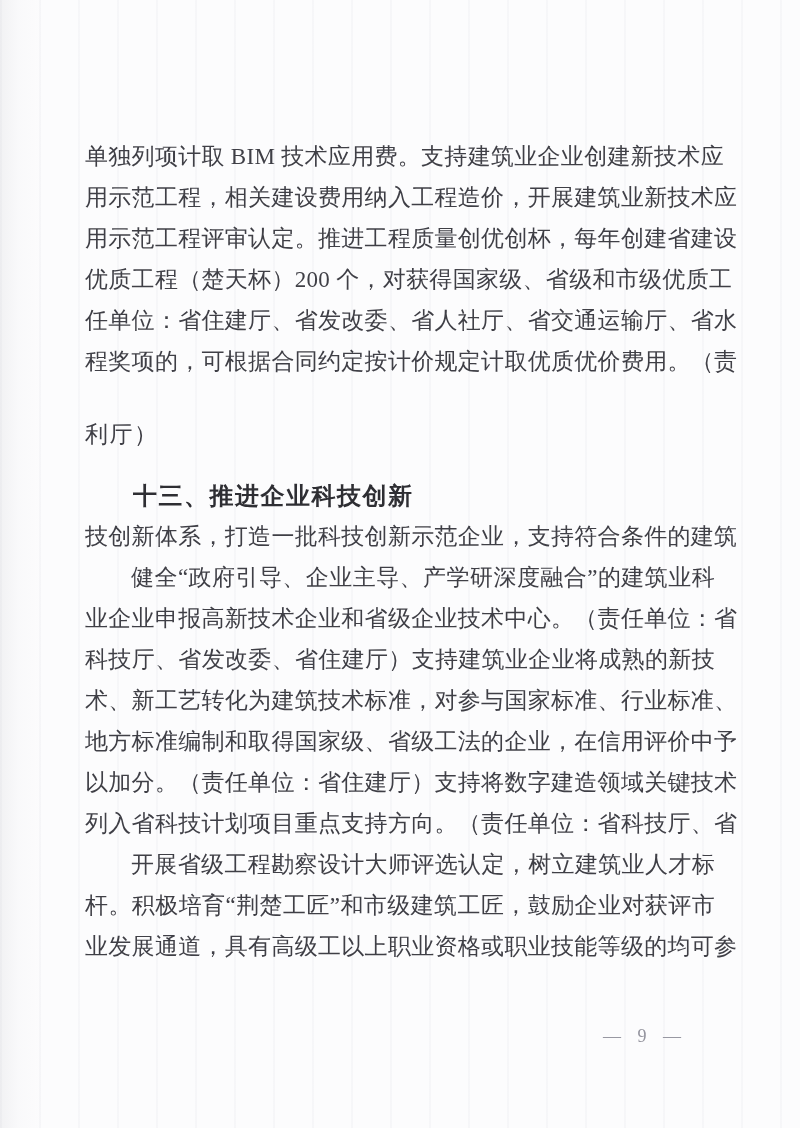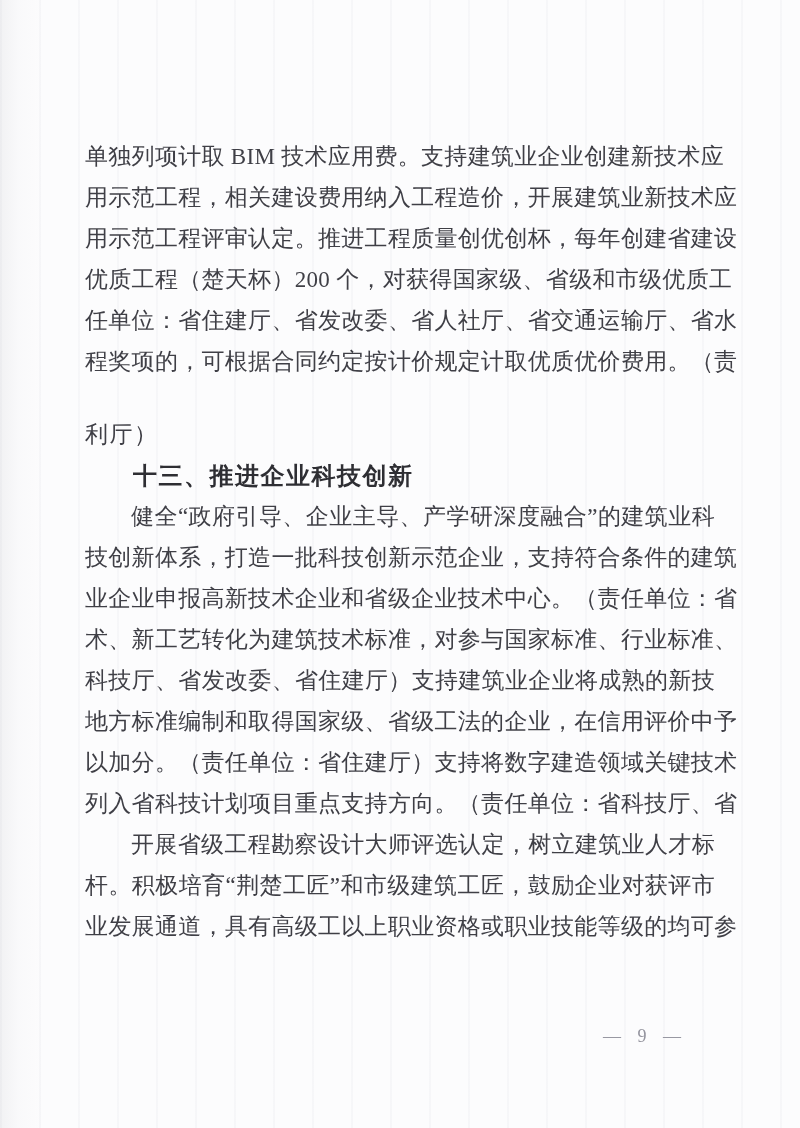--- a/index.html
+++ b/index.html
@@ -55,20 +55,21 @@
   }
   .heading {
     height: 41px;
     line-height: 41px;
     font-size: 24px;
     font-weight: bold;
     padding-left: 2em;
     color: #2e2e33;
     font-family: "Liberation Sans", "DejaVu Sans", sans-serif;
     letter-spacing: 1.5px;
+    margin-top: 20px;
   }
   .page-number {
     position: absolute;
     top: 1021px;
     left: 585px;
     width: 120px;
     height: 30px;
     line-height: 30px;
     text-align: center;
     font-size: 18px;
@@ -83,25 +84,25 @@
 <div class="page">
   <div class="doc-body">
       <div class="line">单独列项计取 BIM 技术应用费。支持建筑业企业创建新技术应</div>
       <div class="line">用示范工程，相关建设费用纳入工程造价，开展建筑业新技术应</div>
       <div class="line">用示范工程评审认定。推进工程质量创优创杯，每年创建省建设</div>
       <div class="line">优质工程（楚天杯）200 个，对获得国家级、省级和市级优质工</div>
       <div class="line">任单位：省住建厅、省发改委、省人社厅、省交通运输厅、省水</div>
       <div class="line">程奖项的，可根据合同约定按计价规定计取优质优价费用。（责</div>
       <div class="line short">利厅）</div>
       <div class="heading">十三、推进企业科技创新</div>
+      <div class="line">技创新体系，打造一批科技创新示范企业，支持符合条件的建筑</div>
       <div class="line indent">健全“政府引导、企业主导、产学研深度融合”的建筑业科</div>
-      <div class="line">技创新体系，打造一批科技创新示范企业，支持符合条件的建筑</div>
       <div class="line">业企业申报高新技术企业和省级企业技术中心。（责任单位：省</div>
+      <div class="line">科技厅、省发改委、省住建厅）支持建筑业企业将成熟的新技</div>
       <div class="line">术、新工艺转化为建筑技术标准，对参与国家标准、行业标准、</div>
-      <div class="line">科技厅、省发改委、省住建厅）支持建筑业企业将成熟的新技</div>
       <div class="line">地方标准编制和取得国家级、省级工法的企业，在信用评价中予</div>
       <div class="line">以加分。（责任单位：省住建厅）支持将数字建造领域关键技术</div>
       <div class="line">列入省科技计划项目重点支持方向。（责任单位：省科技厅、省</div>
       <div class="line indent">开展省级工程勘察设计大师评选认定，树立建筑业人才标</div>
       <div class="line">杆。积极培育“荆楚工匠”和市级建筑工匠，鼓励企业对获评市</div>
       <div class="line">业发展通道，具有高级工以上职业资格或职业技能等级的均可参</div>
     </div>
   <div class="page-number">— 9 —</div>
 </div>
 

